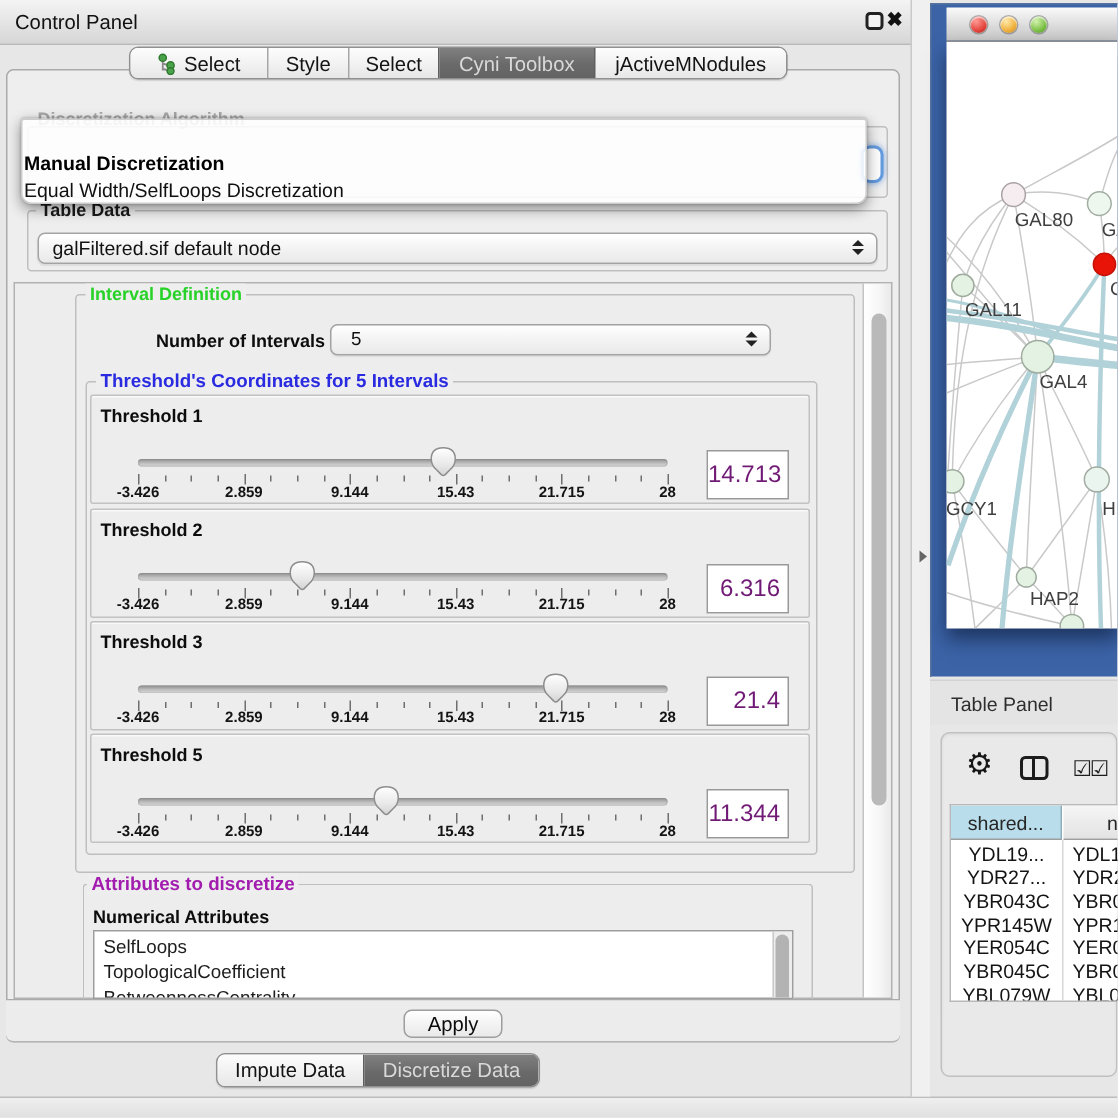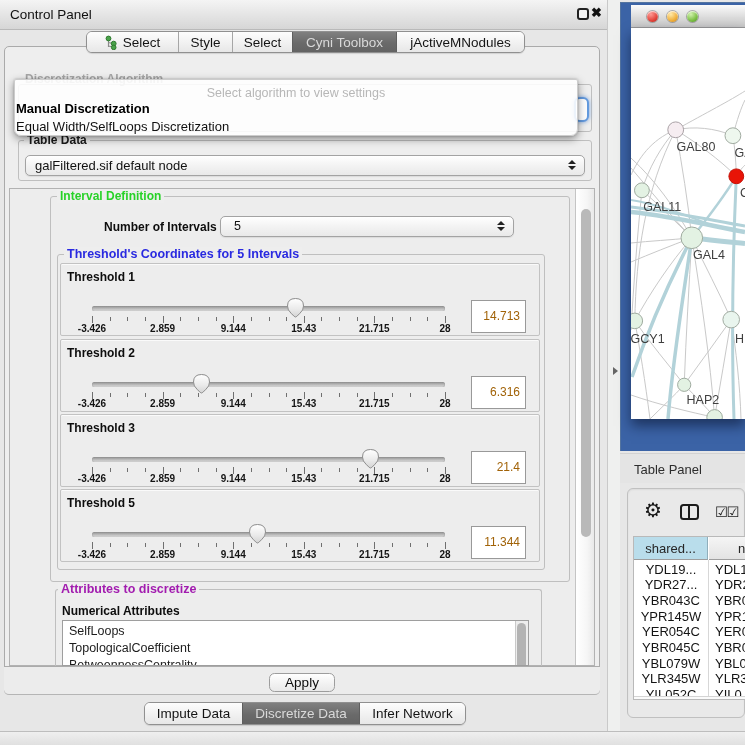--- a/index.html
+++ b/index.html
@@ -76,21 +76,21 @@
     border-radius:2px; background:#ededed; box-shadow:inset 0 1px 0 rgba(255,255,255,0.7); }
   .thpanel .tlabel { position:absolute; left:6px; top:6px; font-size:12px; font-weight:bold; color:#0d0d0d; }
   .track { position:absolute; left:31px; top:42px; width:353px; height:5px; border-radius:2.5px;
     background:linear-gradient(#8f8f8f,#bdbdbd 55%,#dcdcdc); box-shadow:inset 0 0 1px #777; }
   .thumbwrap { position:absolute; top:33px; width:19px; height:22px; }
   .tick { position:absolute; width:1px; background:#6f6f6f; top:53px; height:4px; }
   .tick.major { top:52px; height:7px; }
   .ticklabel { position:absolute; top:58.5px; font-size:10px; font-weight:bold; color:#141414;
     transform:translateX(-50%); white-space:nowrap; }
   .valbox { position:absolute; left:410px; top:36px; width:55px; height:33px; background:#ffffff;
-    border:1px solid #999999; font-size:12px; color:#a16207; text-align:right;
+    border:1px solid #999999; font-size:16px; color:#701a75; text-align:right;
     line-height:31px; padding-right:5px; }
 
   
   #attrlist { left:62px; top:620px; width:467px; height:46px; background:#ffffff;
     border:1px solid #9e9e9e; font-size:12.5px; color:#1c1c1c; overflow:hidden; }
   #attrlist .li { position:absolute; left:6px; height:17px; line-height:17px; white-space:nowrap; }
   #attr-sb-track { position:absolute; right:0; top:0; width:13px; height:100%;
     background:#ededed; border-left:1px solid #c9c9c9; }
   #attr-sb-thumb { position:absolute; right:2px; top:2px; width:9px; height:60px;
     background:#b3b3b3; border-radius:4.5px; }
@@ -131,21 +131,21 @@
   #tp-bar span { position:absolute; left:14px; top:8px; font-size:13px; color:#2d2d2d; white-space:nowrap; }
   #tp-box { left:627px; top:488px; width:118px; height:230px; background:#e9e9e9;
     border:1px solid #c0c0c0; border-radius:6px; box-shadow:inset 0 1px 2px rgba(0,0,0,0.06); }
   #tp-toolbar { position:absolute; left:0; top:6px; width:100%; height:38px; }
   .gear-ic { position:absolute; left:16px; top:5px; font-size:20px; color:#161616; line-height:20px; }
   .colbrowse-ic { position:absolute; left:52px; top:9px; width:19px; height:16px;
     border:2px solid #1c1c1c; border-radius:3.5px; }
   .colbrowse-ic:after { content:""; position:absolute; left:6px; top:0; width:2px; height:12px; background:#1c1c1c; }
   .checks-ic { position:absolute; left:87px; top:9px; font-size:14.5px; color:#1c1c1c;
     letter-spacing:-1.5px; white-space:nowrap; }
-  #tp-table { position:absolute; left:5px; top:47px; width:113px; height:164px; background:#ffffff;
+  #tp-table { position:absolute; left:5px; top:47px; width:113px; height:132px; background:#ffffff;
     border:1px solid #b9b9b9; border-right:none; overflow:hidden; }
   #tp-header { position:absolute; left:0; top:0; width:200px; height:23px; }
   .hcell { position:absolute; top:0; height:23px; font-size:13px; color:#262626; text-align:center;
     line-height:23px; border-bottom:1px solid #9e9e9e; overflow:hidden; white-space:nowrap; }
   .hcell.c1 { left:0; width:74px; background:#b9ddeb; border-right:1px solid #8faebb; }
   .hcell.c2 { left:75px; width:125px; background:linear-gradient(#f5f5f5,#e3e3e3); text-align:left; padding-left:29px; }
   .trow { position:absolute; left:0; width:200px; height:15.3px; font-size:13px; color:#141414; }
   .tcell1 { position:absolute; left:0; width:74px; text-align:center; white-space:nowrap; }
   .tcell2 { position:absolute; left:81px; white-space:nowrap; }
   #tp-colsep { position:absolute; left:74px; top:23px; width:1px; height:149px; background:#d7d7d7; }
@@ -414,34 +414,30 @@
   <div id="attrlist" class="abs">
     <div id="attr-sb-track">
       <div id="attr-sb-thumb"></div>
     </div>
   <div class="li" style="top: 2px;">SelfLoops</div>
       <div class="li" style="top: 19px;">TopologicalCoefficient</div>
       <div class="li" style="top: 36px;">BetweennessCentrality</div>
     </div>
 
   <div id="popup" class="abs">
-    <div class="p-ph">Select algorithm to view settings</div>
     <div class="p-i1">Manual Discretization</div>
     <div class="p-i2">Equal Width/SelfLoops Discretization</div>
   </div>
 
   <div id="bottomTabs" class="segctl" style="left:144px; top:701.5px; height:23.5px;">
       <div class="seg" style="width: 97px;">
         <span>Impute Data</span>
       </div>
       <div class="seg sel" style="width: 117px;">
         <span>Discretize Data</span>
-      </div>
-      <div class="seg" style="width: 106px;">
-        <span>Infer Network</span>
       </div>
     </div>
 
   <div id="statusband" class="abs"></div>
 
   <div id="divider" class="abs">
     <div class="arrow"></div>
   </div>
 
   <div id="netframe" class="abs">

